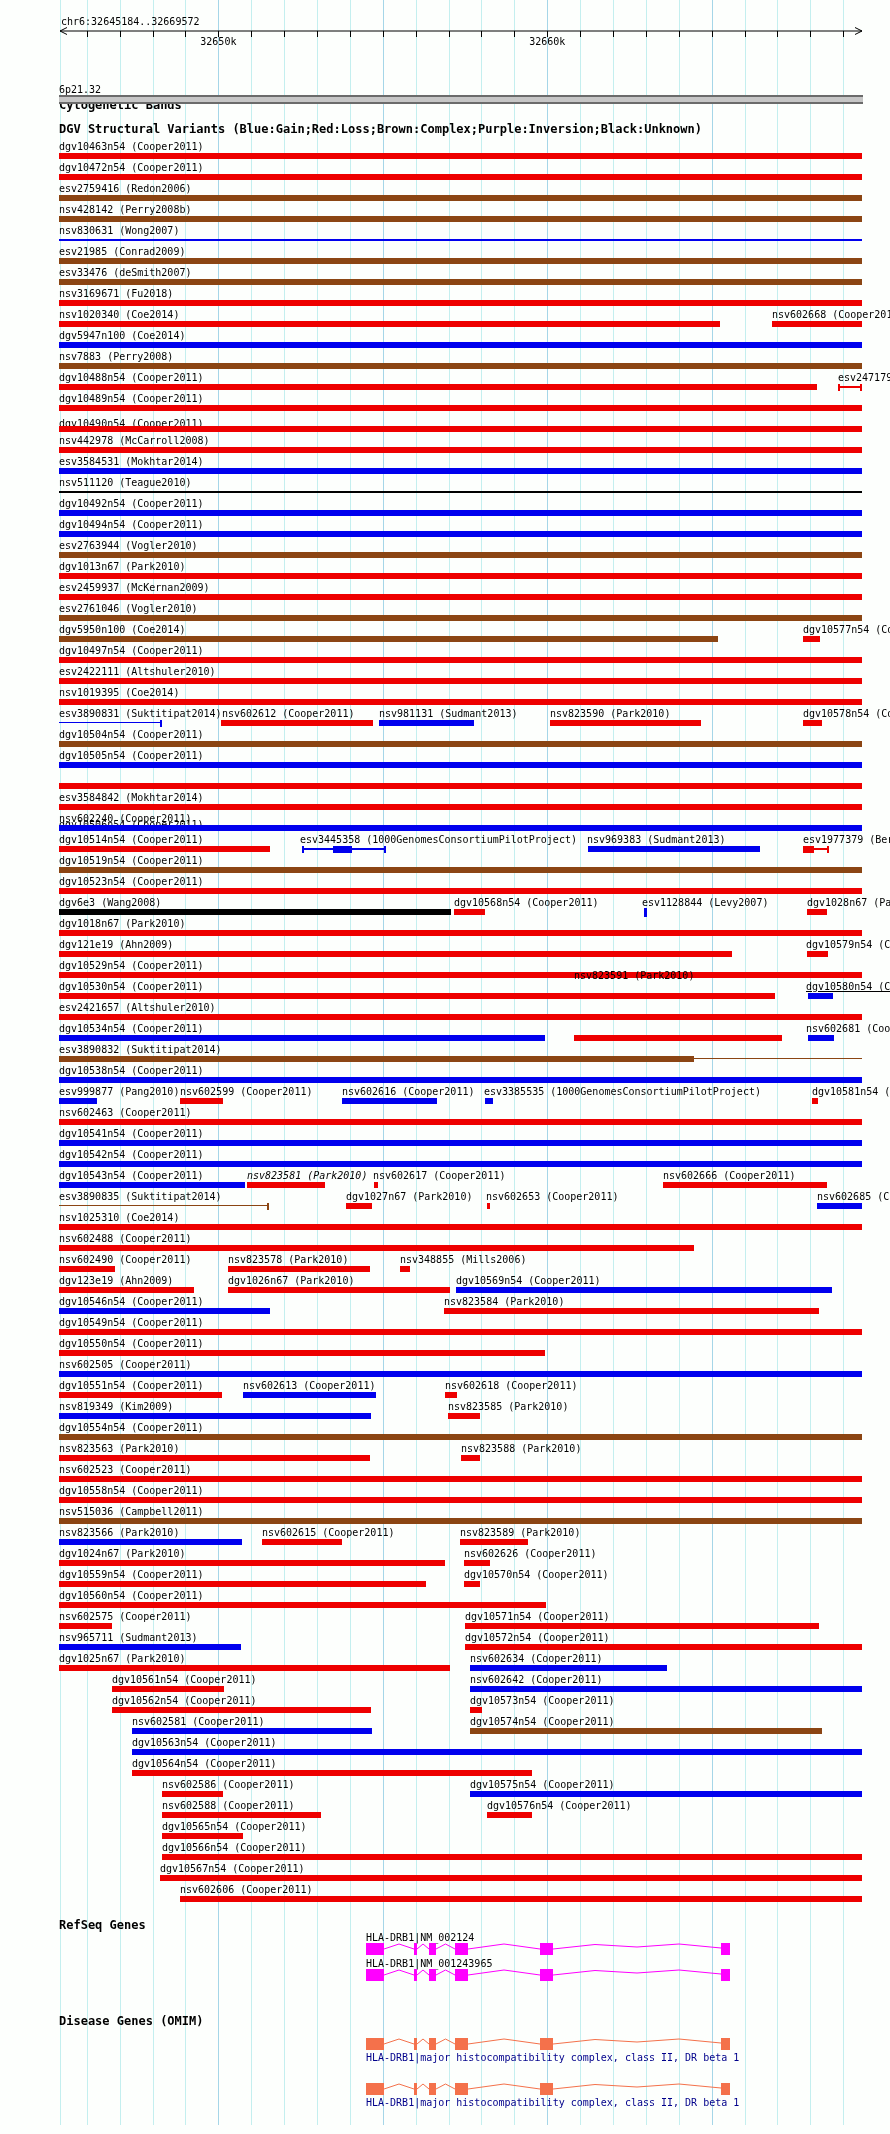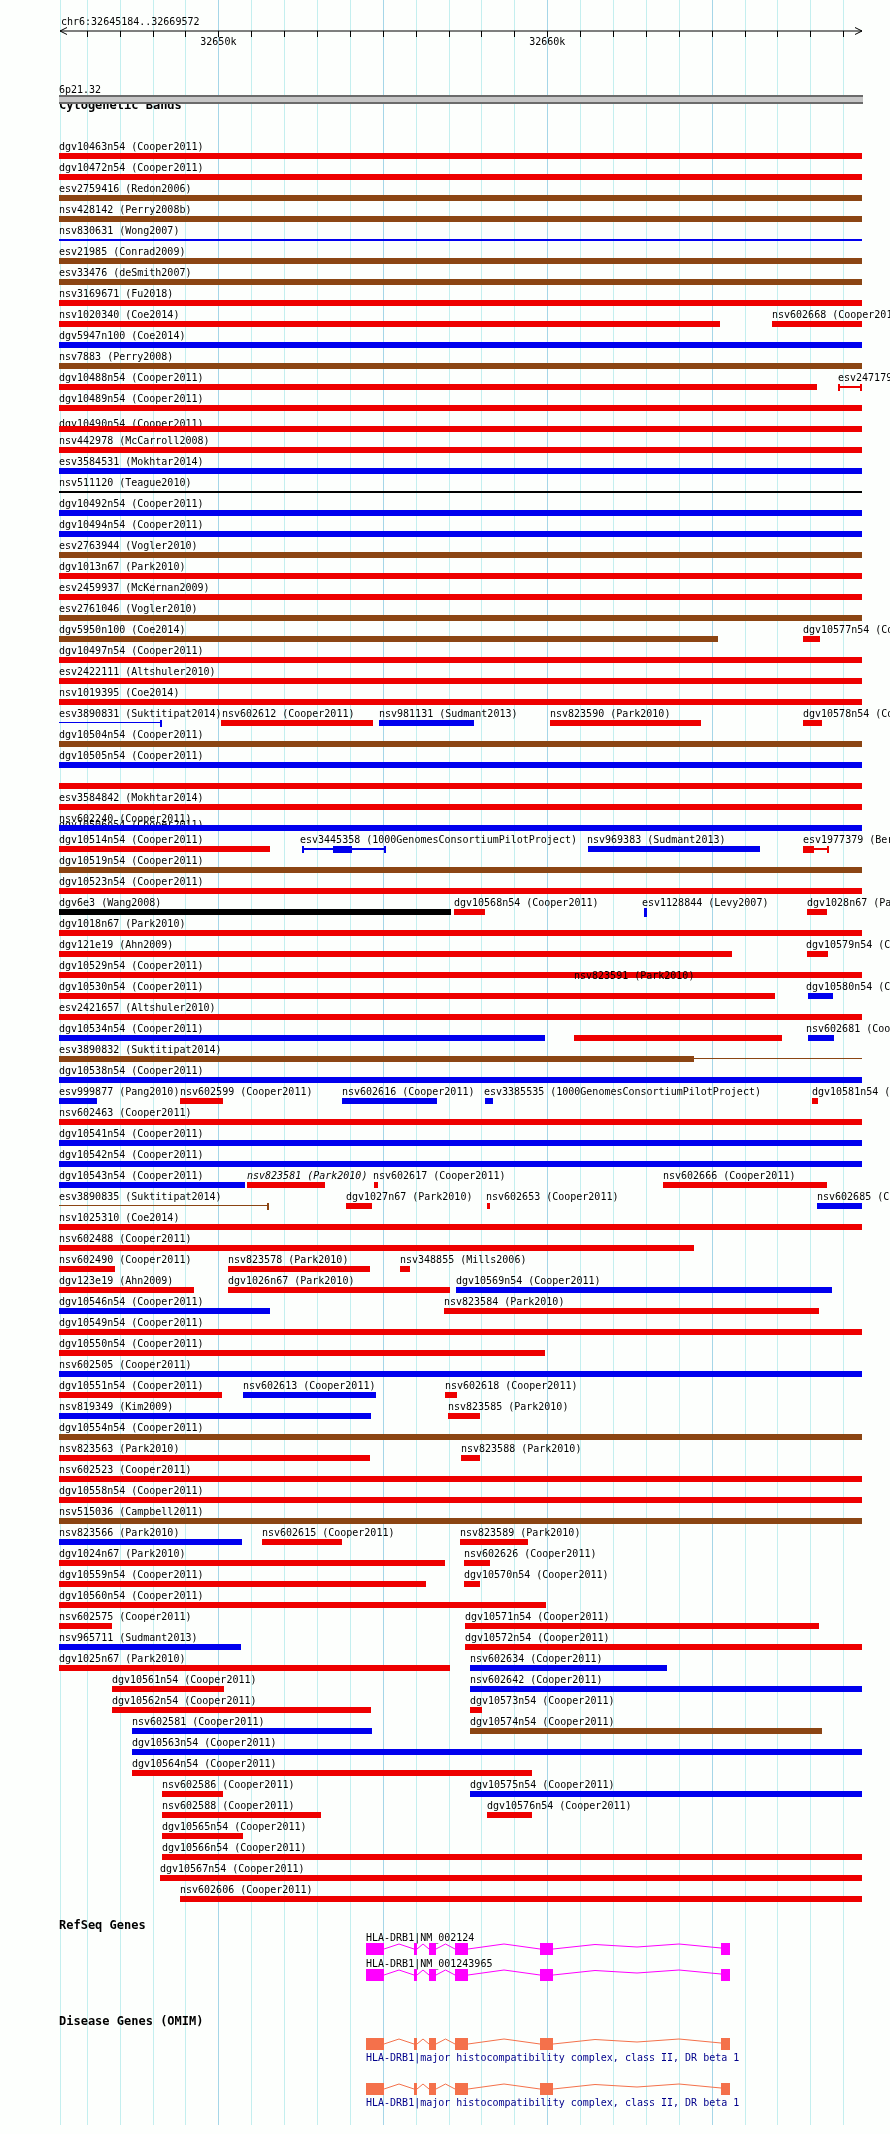--- a/index.html
+++ b/index.html
@@ -76,20 +76,21 @@
       <div class="abs" style="left: 843px; top: 31px; width: 1px; height: 6px; background: rgb(0, 0, 0);"></div>
       <svg width="890" height="12" style="position: absolute; left: 0px; top: 27px;">
         <path d="M60 4 L862 4 M60 4 l7 -3.5 M60 4 l7 3.5 M862 4 l-7 -3.5 M862 4 l-7 3.5" stroke="#000" fill="none"></path>
       </svg>
       <div class="rlabel abs" style="left: 218.374px; top: 36px;">32650k</div>
       <div class="rlabel abs" style="left: 547.225px; top: 36px;">32660k</div>
     </div>
   <div class="abs sectiontitle" style="left:59px;top:70px;margin-top:29px;">Cytogenetic Bands</div>
   <div class="abs smalltext" style="left:59px;top:84px;">6p21.32</div>
   <div class="abs bandstrip" style="left:59px;top:95px;width:804px;height:9px;"></div>
+  <div class="abs sectiontitle" style="left:59px;top:123px;">DGV Structural Variants (Blue:Gain;Red:Loss;Brown:Complex;Purple:Inversion;Black:Unknown)</div>
   <div id="rows">
       <div class="abs" style="left: 0px; top: 0px;">
         <div class="vlabel abs" style="left: 59px; top: 141px;">dgv10463n54 (Cooper2011)</div>
         <div class="abs" style="left: 59px; top: 153px; width: 803px; height: 6px; background: rgb(238, 0, 0);"></div>
       </div>
       <div class="abs" style="left: 0px; top: 0px;">
         <div class="vlabel abs" style="left: 59px; top: 162px;">dgv10472n54 (Cooper2011)</div>
         <div class="abs" style="left: 59px; top: 174px; width: 803px; height: 6px; background: rgb(238, 0, 0);"></div>
       </div>
       <div class="abs" style="left: 0px; top: 0px;">
@@ -276,21 +277,21 @@
         <div class="vlabel abs" style="left: 806px; top: 939px;">dgv10579n54 (C</div>
         <div class="abs" style="left: 807px; top: 951px; width: 21px; height: 6px; background: rgb(238, 0, 0);"></div>
       </div>
       <div class="abs" style="left: 0px; top: 0px;">
         <div class="vlabel abs" style="left: 59px; top: 960px;">dgv10529n54 (Cooper2011)</div>
         <div class="abs" style="left: 59px; top: 972px; width: 803px; height: 6px; background: rgb(238, 0, 0);"></div>
       </div>
       <div class="abs" style="left: 0px; top: 0px;">
         <div class="vlabel abs" style="left: 59px; top: 981px;">dgv10530n54 (Cooper2011)</div>
         <div class="abs" style="left: 59px; top: 993px; width: 716px; height: 6px; background: rgb(238, 0, 0);"></div>
-        <div class="vlabel abs" style="left: 806px; top: 981px;">dgv10580n54 (C</div>
+        <div class="vlabel abs" style="left: 806px; top: 981px; text-decoration: underline;">dgv10580n54 (C</div>
         <div class="abs" style="left: 808px; top: 993px; width: 25px; height: 6px; background: rgb(0, 0, 238);"></div>
       </div>
       <div class="abs" style="left: 0px; top: 0px;">
         <div class="vlabel abs" style="left: 59px; top: 1002px;">esv2421657 (Altshuler2010)</div>
         <div class="abs" style="left: 59px; top: 1014px; width: 803px; height: 6px; background: rgb(238, 0, 0);"></div>
       </div>
       <div class="abs" style="left: 0px; top: 0px;">
         <div class="vlabel abs" style="left: 59px; top: 1023px;">dgv10534n54 (Cooper2011)</div>
         <div class="abs" style="left: 59px; top: 1035px; width: 486px; height: 6px; background: rgb(0, 0, 238);"></div>
         <div class="vlabel abs" style="left: 574px; top: 970px;">nsv823591 (Park2010)</div>

